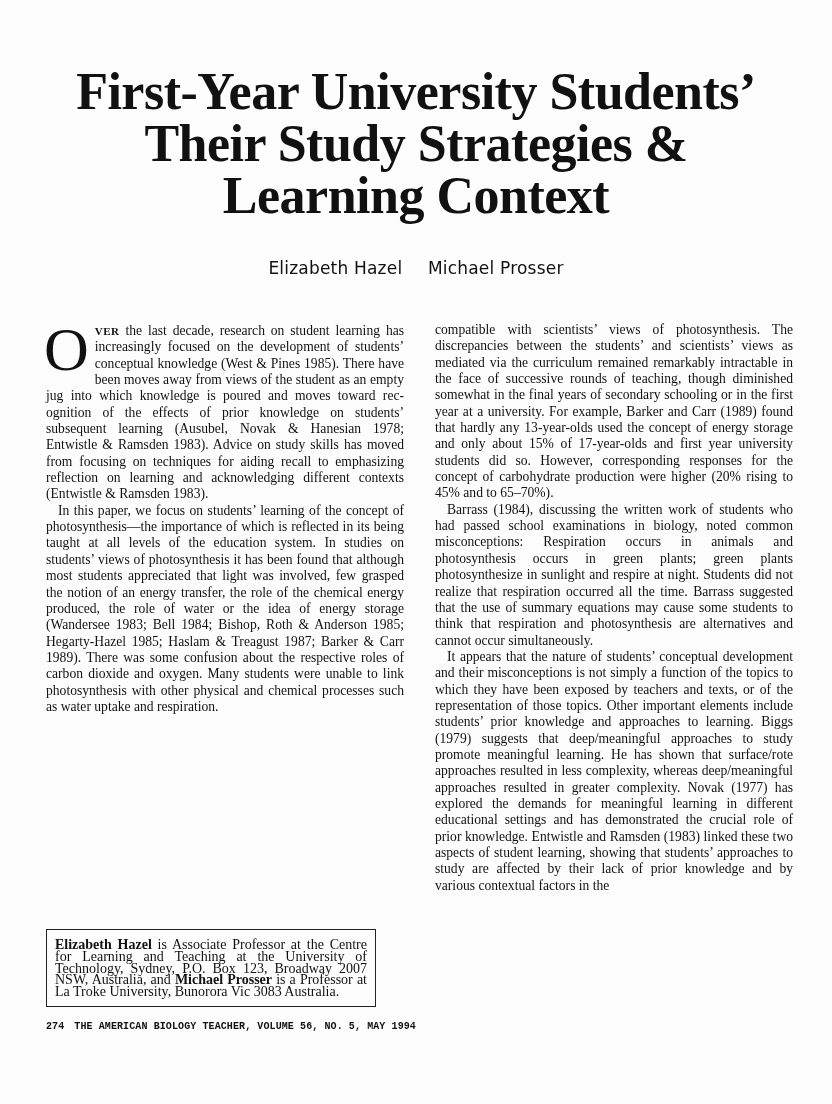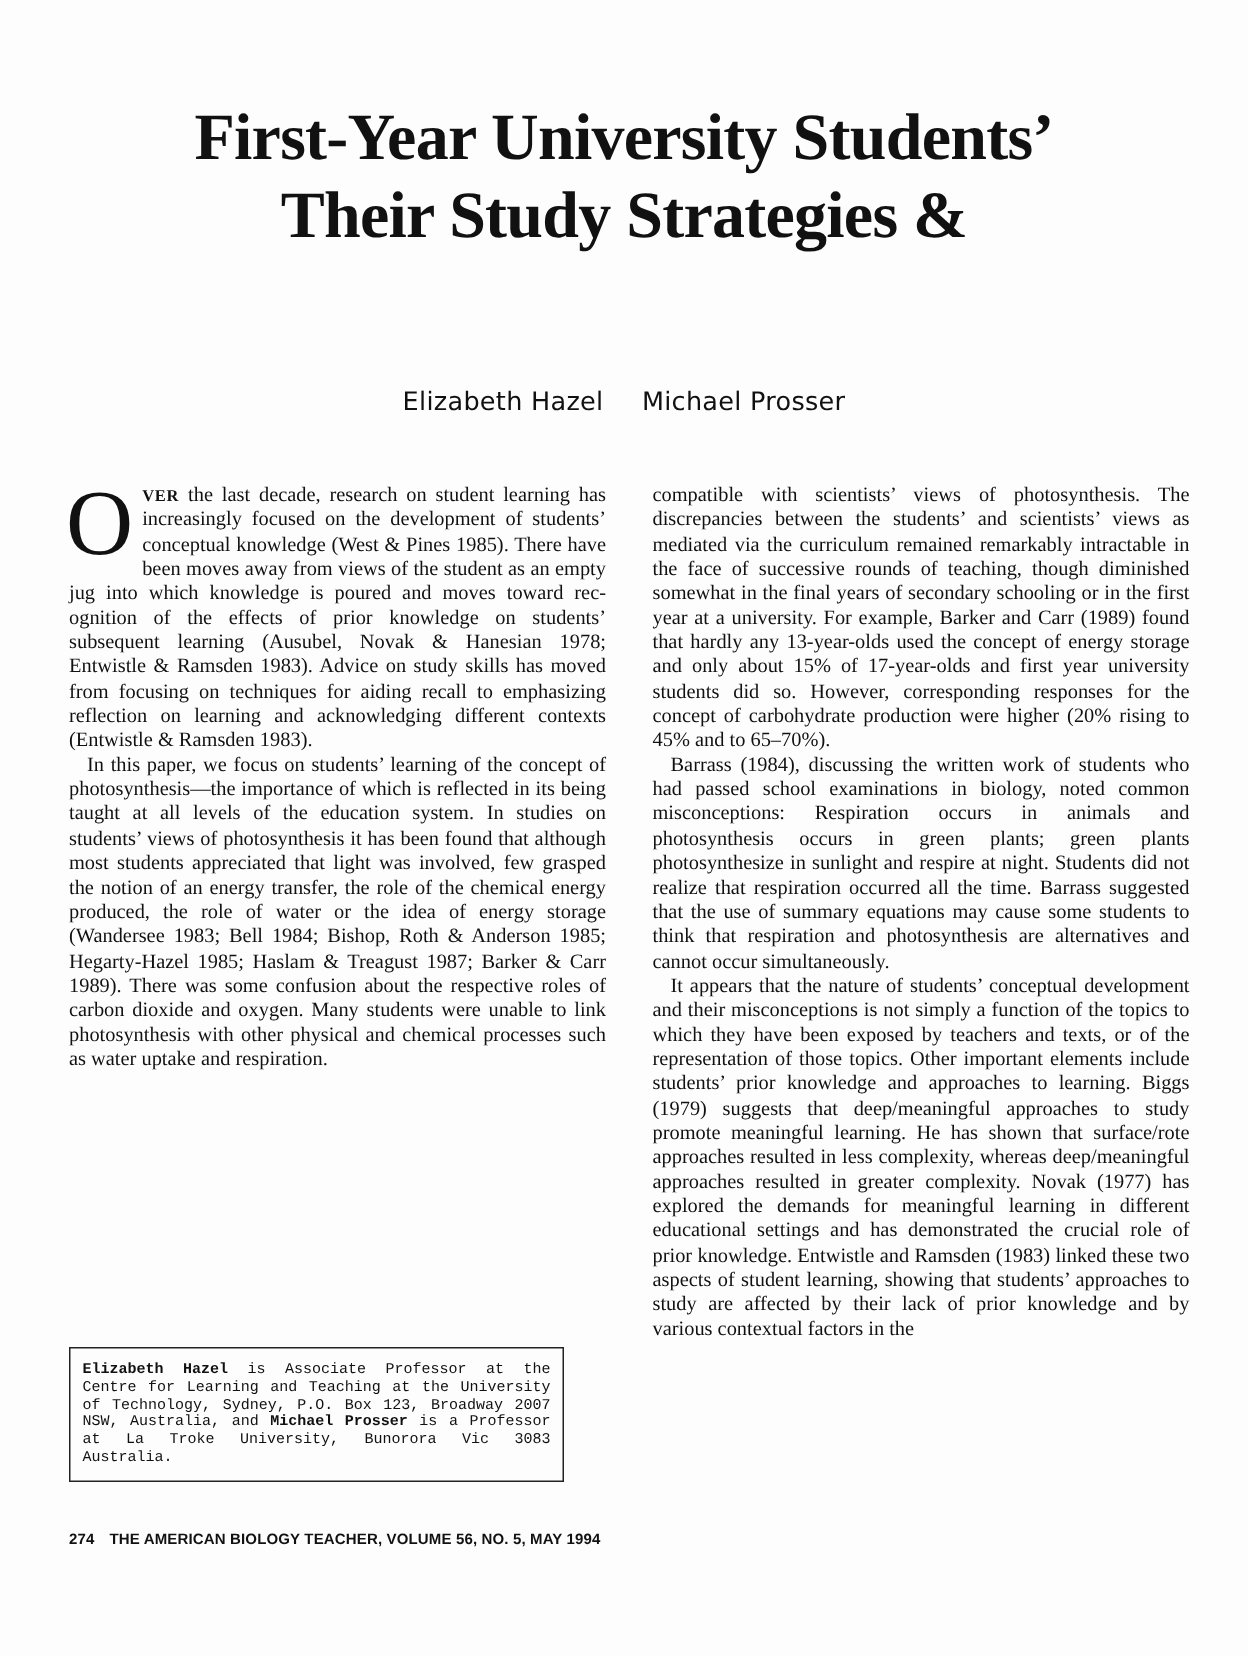--- a/index.html
+++ b/index.html
@@ -4,21 +4,21 @@
   <style>
     html, body { margin: 0; padding: 0; }
     body {
       width: 832px; height: 1104px; background: #fdfdfd; color: #111;
       position: relative; overflow: hidden;
       font-family: "Liberation Serif", "DejaVu Serif", serif;
     }
     .title {
       position: absolute; left: 0; top: 66px; width: 832px; text-align: center;
       font-family: "Liberation Serif", serif; font-weight: bold;
-      font-size: 44px; line-height: 52px; letter-spacing: -0.5px; margin: 0;
+      font-size: 52px; line-height: 52px; letter-spacing: -0.5px; margin: 0;
     }
     .title span { display: block; }
     .authors {
       position: absolute; top: 234px; left: 0; width: 832px; text-align: center;
       font-family: "DejaVu Sans", sans-serif; font-size: 17px; letter-spacing: 0.2px; margin-top: 24px;
     }
     .authors span { margin: 0 10px; }
     .col {
       position: absolute; top: 322px; font-size: 13.6px; line-height: 16.35px;
       text-align: justify; hyphens: manual;
@@ -26,38 +26,39 @@
     .col.left { left: 46px; width: 358px; }
     .col.right { left: 435px; width: 358px; }
     .col p { margin: 0; text-indent: 12px; }
     .col p.first { text-indent: 0; }
     .dropcap {
       float: left; font-size: 62px; line-height: 48px; margin: 3px 6px 0 -2px;
       font-family: "Liberation Serif", serif;
     }
     .smallcaps { font-variant: small-caps; font-weight: bold; font-size: 16px; letter-spacing: 0.5px; }
     .bio-box {
-      position: absolute; left: 46px; top: 898px; width: 312px;
+      position: absolute; left: 46px; top: 929px; width: 312px;
       border: 1.5px solid #222; padding: 9px 8px 8px 8px;
-      font-family: Liberation Mono, monospace; font-size: 10px; line-height: 11.8px;
+      font-family: Liberation Serif, serif; font-size: 14px; line-height: 11.8px;
       text-align: justify;
     }
     .bio-box b { font-weight: bold; }
     .footer {
       position: absolute; left: 46px; top: 1021px;
-      font-family: Liberation Sans, sans-serif; font-weight: bold; font-size: 10px; letter-spacing: 0.1px;
+      font-family: Liberation Mono, monospace; font-weight: bold; font-size: 10px; letter-spacing: 0.1px;
     }
     .footer .pg { margin-right: 10px; }
   </style>
 </head>
 <body>
 
 <h1 class="title">
   <span>First-Year University Students’</span>
   <span>Their Study Strategies &amp;</span>
+  <span>Learning Context</span>
 </h1>
 
 <div class="authors">
   <span>Elizabeth Hazel</span>
   <span>Michael Prosser</span>
 </div>
 
 <div class="col left">
   <p class="first"><span class="dropcap">O</span><span class="smallcaps">ver</span><span> the last decade, research on student learning has increasingly focused on the de­velopment of students’ conceptual knowl­edge (West &amp; Pines 1985). There have been moves away from views of the student as an empty jug into which knowledge is poured and moves toward rec­ognition of the effects of prior knowledge on stu­dents’ subsequent learning (Ausubel, Novak &amp; Hane­sian 1978; Entwistle &amp; Ramsden 1983). Advice on study skills has moved from focusing on techniques for aiding recall to emphasizing reflection on learning and acknowledging different contexts (Entwistle &amp; Ramsden 1983).</span></p>
   <p>In this paper, we focus on students’ learning of the concept of photosynthesis—the importance of which is reflected in its being taught at all levels of the education system. In studies on students’ views of photosynthesis it has been found that although most students appreciated that light was involved, few grasped the notion of an energy transfer, the role of the chemical energy produced, the role of water or the idea of energy storage (Wandersee 1983; Bell 1984; Bishop, Roth &amp; Anderson 1985; Hegarty-Hazel 1985; Haslam &amp; Treagust 1987; Barker &amp; Carr 1989). There was some confusion about the respective roles of carbon dioxide and oxygen. Many students were unable to link photosynthesis with other physical and chemical processes such as water uptake and respi­ration.</p>

